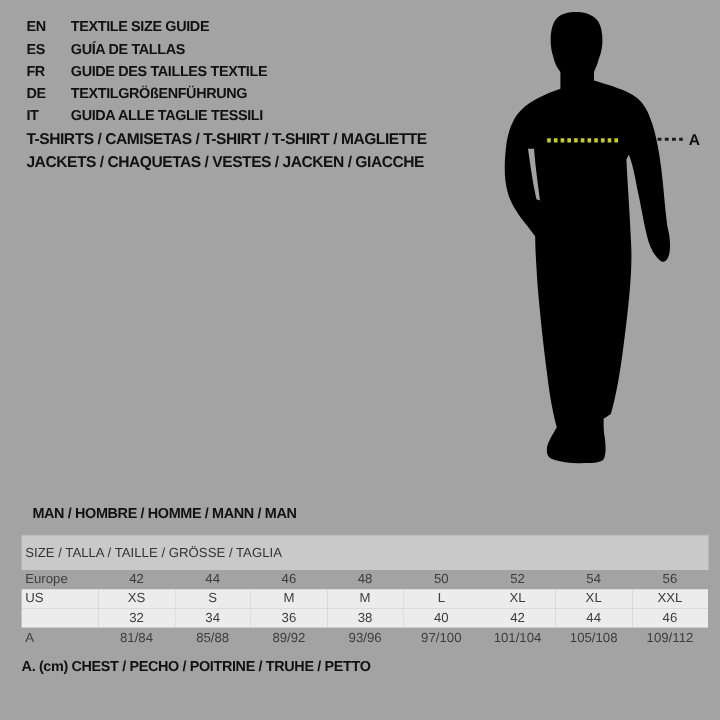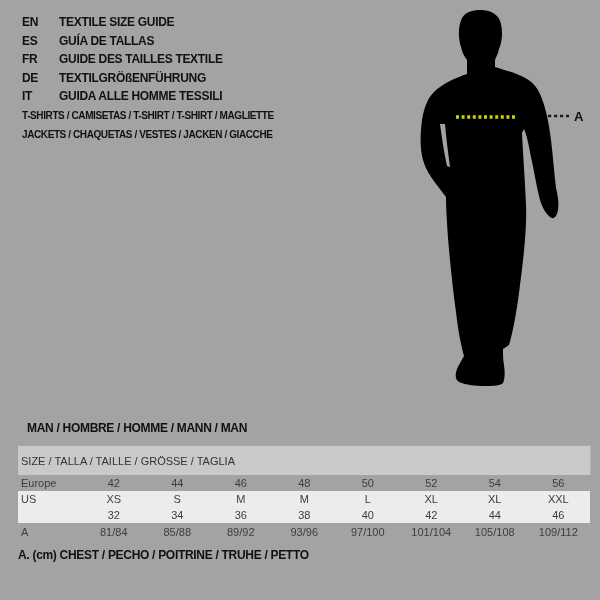--- a/index.html
+++ b/index.html
@@ -17,21 +17,21 @@
     display:grid;
     grid-template-columns:37px auto;
     line-height:18.6px;
     font-size:12px;font-weight:bold;
     letter-spacing:-0.3px;
     color:#111;
   }
   
   .categories{
     position:absolute;left:22px;top:107px;
-    font-size:10px;font-weight:bold;
+    font-size:13px;font-weight:bold;
     line-height:18.5px;
     letter-spacing:-0.4px;
     color:#111;
     white-space:nowrap;
   }
   
   .figure{
     position:absolute;left:405px;top:5px;
     width:190px;height:390px;
   }
@@ -80,21 +80,21 @@
   <div class="lang-list">
     <span>EN</span>
     <span>TEXTILE SIZE GUIDE</span>
     <span>ES</span>
     <span>GUÍA DE TALLAS</span>
     <span>FR</span>
     <span>GUIDE DES TAILLES TEXTILE</span>
     <span>DE</span>
     <span>TEXTILGRÖßENFÜHRUNG</span>
     <span>IT</span>
-    <span>GUIDA ALLE HOMME TESSILI</span>
+    <span>GUIDA ALLE TAGLIE TESSILI</span>
   </div>
 
   <div class="categories">
     <div>T-SHIRTS / CAMISETAS / T-SHIRT / T-SHIRT / MAGLIETTE</div>
     <div>JACKETS / CHAQUETAS / VESTES / JACKEN / GIACCHE</div>
   </div>
 
   <svg class="figure" viewBox="405 5 190 390" xmlns="http://www.w3.org/2000/svg">
     <path fill="#000000" fill-rule="evenodd" d="M481,10
          C490,10 499,14 501,24 C503,33 502,42 499,49 C498,54 496,57 495,60

